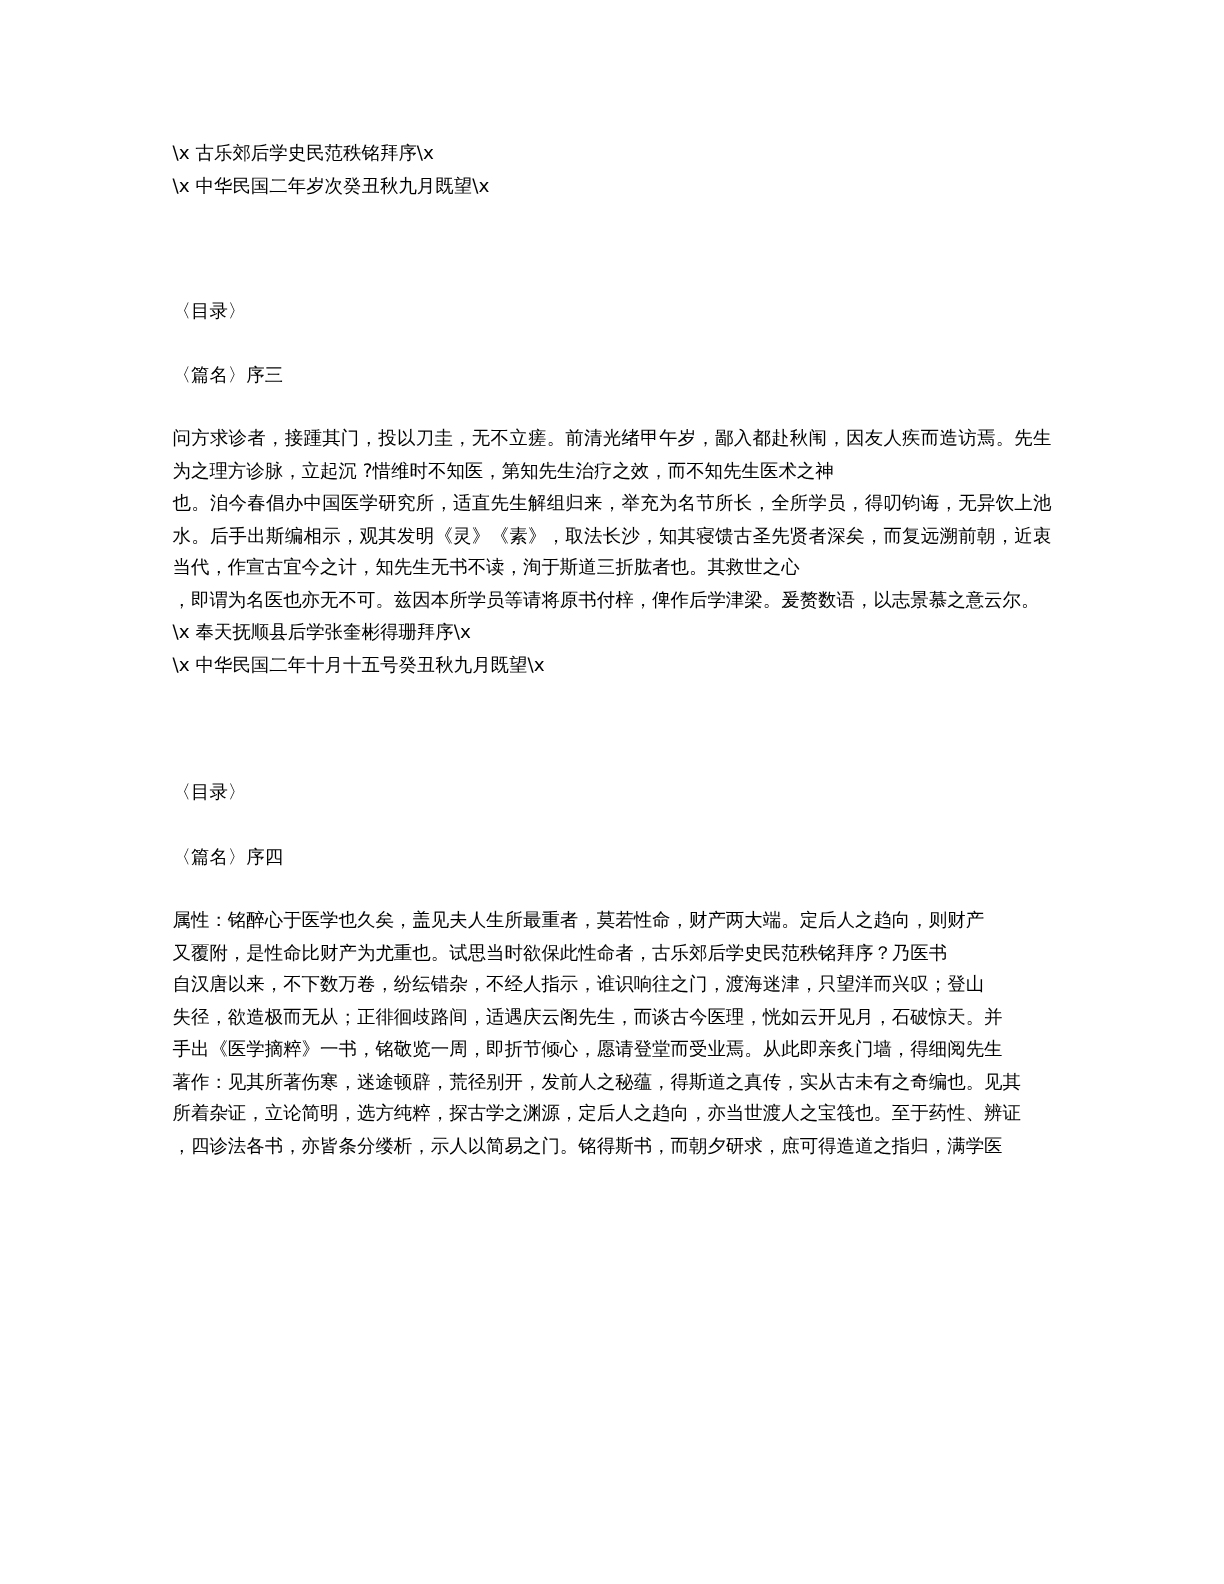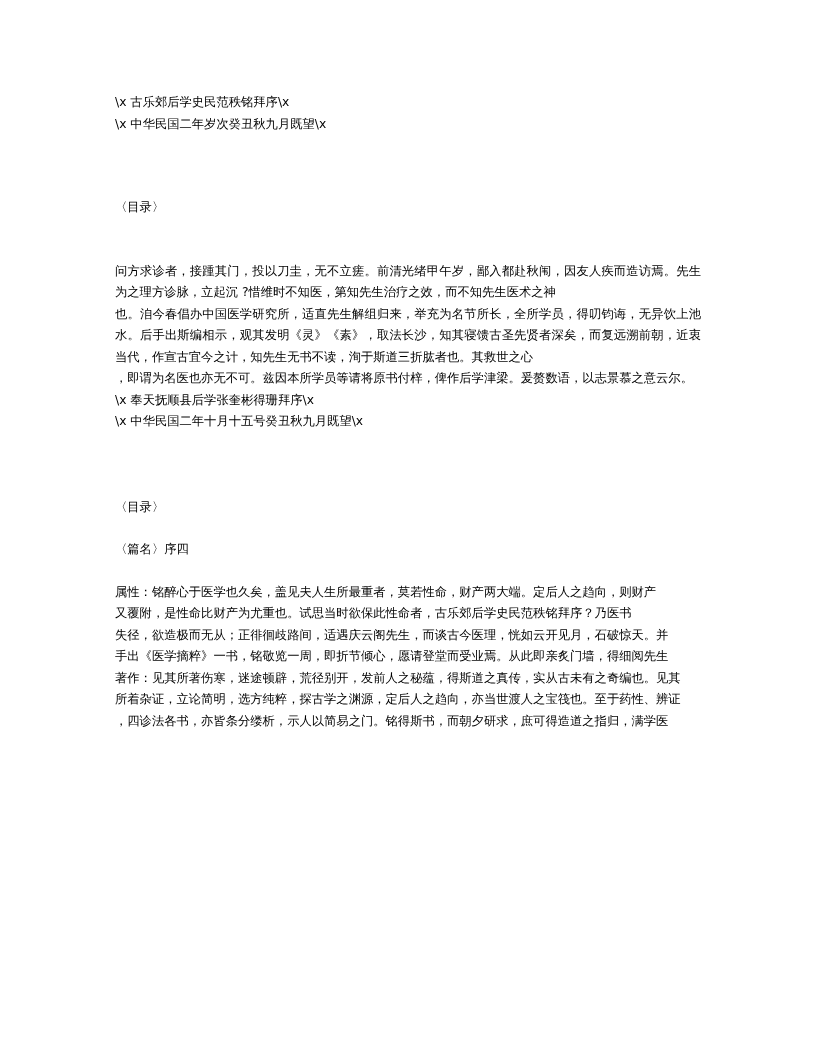--- a/index.html
+++ b/index.html
@@ -53,20 +53,23 @@
     </div>
 
     <div class="spacer-lg"></div>
 
     <div class="block-tight">
       <div class="line">〈目录〉</div>
     </div>
 
     <div class="spacer-md"></div>
 
+    <div class="block-tight">
+      <div class="line">〈篇名〉序三</div>
+    </div>
 
     <div class="spacer-md"></div>
 
     <div class="block-tight">
       <p class="para">问方求诊者，接踵其门，投以刀圭，无不立瘥。前清光绪甲午岁，鄙入都赴秋闱，因友人疾而造访焉。先生为之理方诊脉，立起沉 ?惜维时不知医，第知先生治疗之效，而不知先生医术之神</p>
       <p class="para">也。洎今春倡办中国医学研究所，适直先生解组归来，举充为名节所长，全所学员，得叨钧诲，无异饮上池水。后手出斯编相示，观其发明《灵》《素》，取法长沙，知其寝馈古圣先贤者深矣，而复远溯前朝，近衷当代，作宣古宜今之计，知先生无书不读，洵于斯道三折肱者也。其救世之心</p>
       <p class="para">，即谓为名医也亦无不可。兹因本所学员等请将原书付梓，俾作后学津梁。爰赘数语，以志景慕之意云尔。</p>
       <p class="para">\x 奉天抚顺县后学张奎彬得珊拜序\x</p>
       <p class="para">\x 中华民国二年十月十五号癸丑秋九月既望\x</p>
     </div>
@@ -81,20 +84,21 @@
 
     <div class="block-tight">
       <div class="line">〈篇名〉序四</div>
     </div>
 
     <div class="spacer-md"></div>
 
     <div class="block-tight">
       <p class="para">属性：铭醉心于医学也久矣，盖见夫人生所最重者，莫若性命，财产两大端。定后人之趋向，则财产</p>
       <p class="para">又覆附，是性命比财产为尤重也。试思当时欲保此性命者，古乐郊后学史民范秩铭拜序？乃医书</p>
+      <p class="para">自汉唐以来，不下数万卷，纷纭错杂，不经人指示，谁识响往之门，渡海迷津，只望洋而兴叹；登山</p>
       <p class="para">失径，欲造极而无从；正徘徊歧路间，适遇庆云阁先生，而谈古今医理，恍如云开见月，石破惊天。并</p>
       <p class="para">手出《医学摘粹》一书，铭敬览一周，即折节倾心，愿请登堂而受业焉。从此即亲炙门墙，得细阅先生</p>
       <p class="para">著作：见其所著伤寒，迷途顿辟，荒径别开，发前人之秘蕴，得斯道之真传，实从古未有之奇编也。见其</p>
       <p class="para">所着杂证，立论简明，选方纯粹，探古学之渊源，定后人之趋向，亦当世渡人之宝筏也。至于药性、辨证</p>
       <p class="para">，四诊法各书，亦皆条分缕析，示人以简易之门。铭得斯书，而朝夕研求，庶可得造道之指归，满学医</p>
     </div>
 
   </div>
 </div>
 

